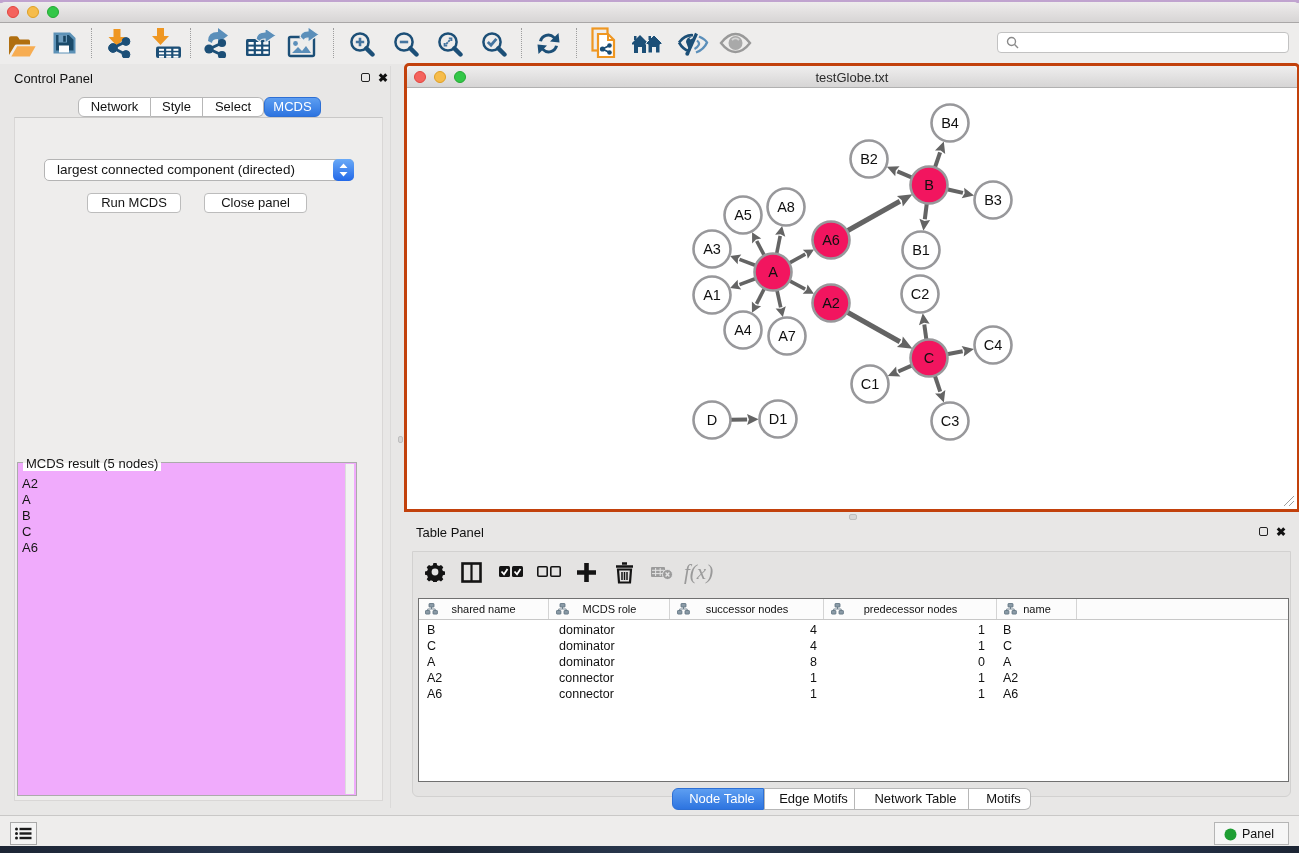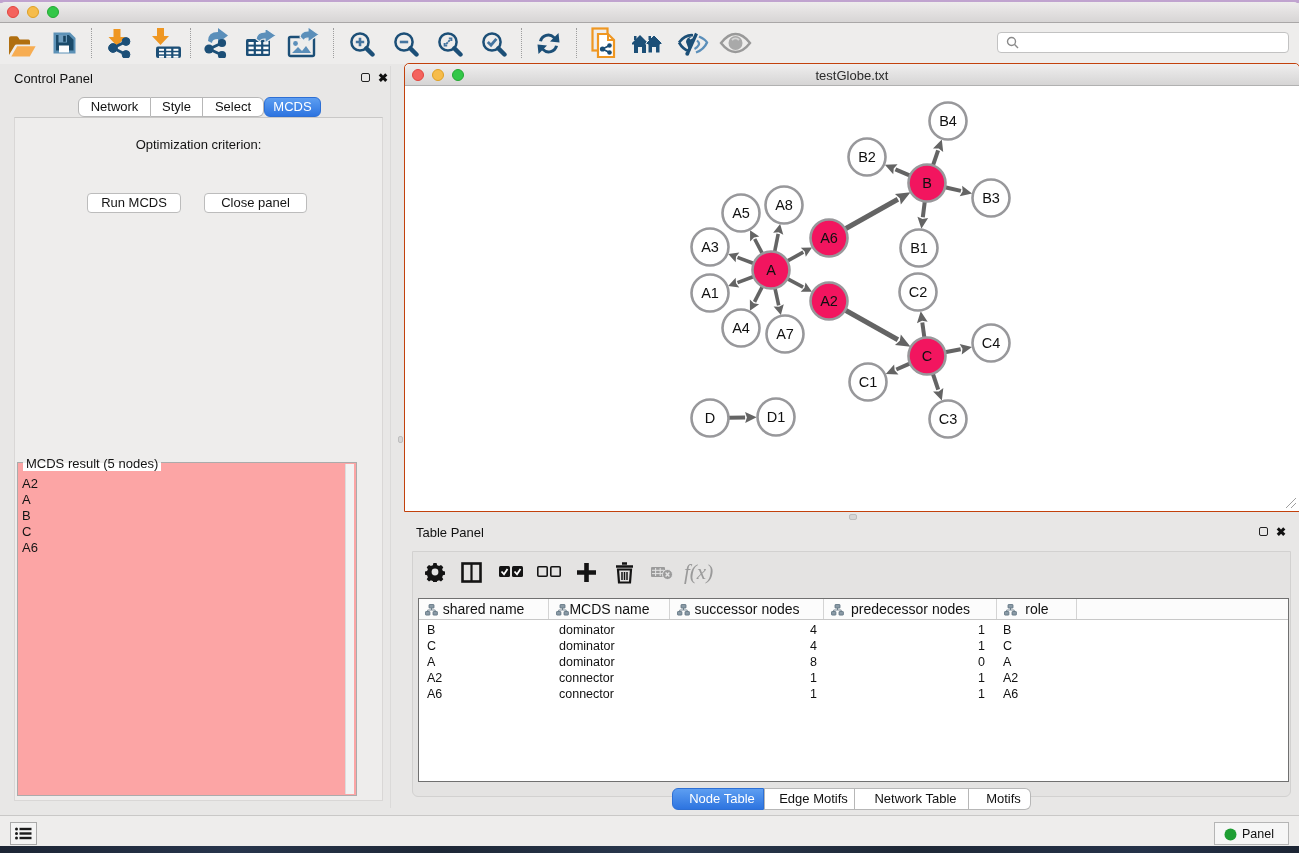--- a/index.html
+++ b/index.html
@@ -19,39 +19,39 @@
 .xico { position:absolute; font-size:12px; font-weight:bold; color:#111; }
 #cptabs { left:78px; top:97px; height:20px; }
 .seg { position:absolute; top:0; height:20px; background:#fff; border:1px solid #b7b7b7; font-size:13px; color:#111; text-align:center; line-height:18px; }
 .seg.sel { background:linear-gradient(#5d9ef1,#2d74e0); color:#fff; border-color:#2d6fd4; border-radius:6px; }
 #mcds { left:14px; top:117px; width:369px; height:684px; background:#eeedec; border:1px solid #d9d7d6; border-top-color:#c9c8c7; }
 #optlbl { left:0; top:19px; width:100%; text-align:center; font-size:13px; color:#141414; }
 #combo { left:29px; top:41px; width:310px; height:22px; background:#fff; border:1px solid #b4b4b4; border-radius:5px; }
 #combo .v { position:absolute; left:12px; top:2px; font-size:13.5px; color:#141414; }
 #combo .sp { position:absolute; right:-1px; top:-1px; width:21px; height:22px; border-radius:5px; background:linear-gradient(#6aaaf7,#2268e8); }
 .btn { position:absolute; height:20px; background:#fff; border:1px solid #bcbcbc; border-radius:4px; font-size:13px; color:#141414; text-align:center; line-height:18px; }
-#fieldset { left:2px; top:344px; width:340px; height:334px; background:#fca5a5; border:1px solid #ababab; }
+#fieldset { left:2px; top:344px; width:340px; height:334px; background:#f0abfc; border:1px solid #ababab; }
 #fieldset legend { position:absolute; top:-7px; left:5px; padding:0 3px; font-size:13px; color:#141414; background:linear-gradient(#eeedec 50%,#ffffff 50%); }
 #fieldset .items { position:absolute; left:4px; top:13px; font-size:13px; color:#141414; line-height:16px; }
 #fieldset .sb { position:absolute; right:2px; top:1px; bottom:1px; width:9px; background:#f2f2f2; border-left:1px solid #dcdcdc; }
 
 .knob { position:absolute; background:#d6d6d6; border:1px solid #bdbdbd; border-radius:2px; }
 
-#gwin { left:404px; top:63px; width:896px; height:449px; background:#fff; border:1px solid #c2410c; border-radius:5px 5px 0 0;text-decoration:underline; }
+#gwin { left:404px; top:63px; width:896px; height:449px; background:#fff; border:3px solid #c2410c; border-radius:5px 5px 0 0;text-decoration:underline; }
 #gtitle { position:absolute; left:0; top:0; right:0; height:22px; background:linear-gradient(#efeeee,#d6d5d5); border-bottom:1px solid #b1b1b1; border-radius:5px 5px 0 0; }
 #gtitle .t { position:absolute; left:0; right:0; top:4px; text-align:center; font-size:13px; color:#2b2b2b; }
 #graph { position:absolute; left:0; top:22px; }
 #grip { position:absolute; right:2px; bottom:2px; width:12px; height:12px; }
 
 #tp-title { left:416px; top:525px; font-size:13px; color:#111; }
 #tptb { left:412px; top:551px; width:879px; height:246px; background:#e4e3e2; border:1px solid #d2d1d0; border-radius:0 0 6px 6px; }
 .ati { position:absolute; top:562px; }
 #ttable { left:418px; top:598px; width:871px; height:184px; background:#fff; border:1px solid #707070; }
 #thead { position:absolute; left:0; top:0; width:100%; height:21px; background:#fcfcfc; border-bottom:1px solid #c8c8c8; }
-.hc { position:absolute; top:0; height:20px; border-right:1px solid #d4d4d4; display:flex; align-items:center; justify-content:center; font-size:14px; color:#111; }
+.hc { position:absolute; top:0; height:20px; border-right:1px solid #d4d4d4; display:flex; align-items:center; justify-content:center; font-size:11px; color:#111; }
 .hc .hi { position:absolute; left:6px; top:4px; }
 #tbody { position:absolute; left:0; top:21px; right:0; bottom:0; }
 .tr { position:absolute; left:0; width:100%; height:16px; }
 .tr span { position:absolute; font-size:12.5px; color:#111; line-height:16px; }
 #tptabs { left:672px; top:788px; height:22px; }
 #tptabs .seg { height:22px; line-height:20px;padding-left:8px; }
 
 #status { left:0; top:815px; width:1299px; height:31px; background:#eeedec; border-top:1px solid #c9c8c7; }
 #bstrip { left:0; top:846px; width:1299px; height:7px; background:linear-gradient(90deg,#1c2534 0%,#27354c 18%,#1d2736 34%,#2a3950 52%,#1e2836 70%,#253249 88%,#1c2534 100%); }
 #listbtn { position:absolute; left:10px; top:822px; width:27px; height:23px; background:#f4f4f4; border:1px solid #a9a9a9; }
@@ -202,21 +202,26 @@
 <div class="abs" id="cp-title">Control Panel</div>
 <div class="sqico" style="left:361px;top:73px"></div>
 <div class="xico" style="left:378px;top:71px">✖</div>
 <div class="abs" id="cptabs">
   <div class="seg" style="left:0;width:73px;border-radius:6px 0 0 6px">Network</div>
   <div class="seg" style="left:73px;width:52px;border-left:none">Style</div>
   <div class="seg" style="left:125px;width:61px;border-left:none;border-radius:0 6px 6px 0">Select</div>
   <div class="seg sel" style="left:186px;width:57px">MCDS</div>
 </div>
 <div class="abs" id="mcds">
-  <div class="abs" id="optlbl">Optimization criterion:</div>
+  <div class="abs" id="combo">
+      <span class="v">largest connected component (directed)</span>
+    <span class="sp"><svg width="21" height="22" viewBox="0 0 21 22">
+          <path d="M6.5,9 l4,-4.5 4,4.5 z M6.5,13 l4,4.5 4,-4.5 z" fill="#fff"></path>
+        </svg></span>
+  </div>
   <div class="btn" style="left:72px;top:75px;width:94px">Run MCDS</div>
   <div class="btn" style="left:189px;top:75px;width:103px">Close panel</div>
   <div class="abs" id="fieldset">
     <legend>MCDS result (5 nodes)</legend>
     <div class="items">A2<br>A<br>B<br>C<br>A6</div>
     <div class="sb"></div>
   </div>
 </div>
 <div style="position:absolute;left:390px;top:66px;width:1px;height:742px;background:#dbdad9"></div>
 <div class="knob" style="left:398px;top:436px;width:5px;height:7px"></div>
@@ -360,21 +365,21 @@
       </div>
       <div class="hc" style="left:131px;width:120px">
         <span class="hi"><svg width="13" height="12" viewBox="0 0 13 12" style="margin-right:5px;flex:none">
             <g fill="#8a9aa6">
               <rect x="4" y="0.5" width="5" height="3.6" rx="0.6" stroke="#5c707e" stroke-width="0.8"></rect>
               <rect x="0.5" y="7.5" width="4.4" height="3.6" rx="0.6" stroke="#5c707e" stroke-width="0.8"></rect>
               <rect x="8" y="7.5" width="4.4" height="3.6" rx="0.6" stroke="#5c707e" stroke-width="0.8"></rect>
             </g>
             <path d="M6.5,4 v2 M2.7,7.5 v-1.5 h7.5 v1.5" stroke="#5c707e" fill="none" stroke-width="0.8"></path>
           </svg></span>
-        <span>MCDS name</span>
+        <span>MCDS role</span>
       </div>
       <div class="hc" style="left:252px;width:153px">
         <span class="hi"><svg width="13" height="12" viewBox="0 0 13 12" style="margin-right:5px;flex:none">
             <g fill="#8a9aa6">
               <rect x="4" y="0.5" width="5" height="3.6" rx="0.6" stroke="#5c707e" stroke-width="0.8"></rect>
               <rect x="0.5" y="7.5" width="4.4" height="3.6" rx="0.6" stroke="#5c707e" stroke-width="0.8"></rect>
               <rect x="8" y="7.5" width="4.4" height="3.6" rx="0.6" stroke="#5c707e" stroke-width="0.8"></rect>
             </g>
             <path d="M6.5,4 v2 M2.7,7.5 v-1.5 h7.5 v1.5" stroke="#5c707e" fill="none" stroke-width="0.8"></path>
           </svg></span>
@@ -393,21 +398,21 @@
       </div>
       <div class="hc" style="left:579px;width:79px">
         <span class="hi"><svg width="13" height="12" viewBox="0 0 13 12" style="margin-right:5px;flex:none">
             <g fill="#8a9aa6">
               <rect x="4" y="0.5" width="5" height="3.6" rx="0.6" stroke="#5c707e" stroke-width="0.8"></rect>
               <rect x="0.5" y="7.5" width="4.4" height="3.6" rx="0.6" stroke="#5c707e" stroke-width="0.8"></rect>
               <rect x="8" y="7.5" width="4.4" height="3.6" rx="0.6" stroke="#5c707e" stroke-width="0.8"></rect>
             </g>
             <path d="M6.5,4 v2 M2.7,7.5 v-1.5 h7.5 v1.5" stroke="#5c707e" fill="none" stroke-width="0.8"></path>
           </svg></span>
-        <span>role</span>
+        <span>name</span>
       </div>
     </div>
   <div id="tbody">
       <div class="tr" style="top:2px">
         <span style="left:8px">B</span>
         <span style="left:140px">dominator</span>
         <span style="left:252px;width:146px;text-align:right">4</span>
         <span style="left:420px;width:146px;text-align:right">1</span>
         <span style="left:584px">B</span>
       </div>

